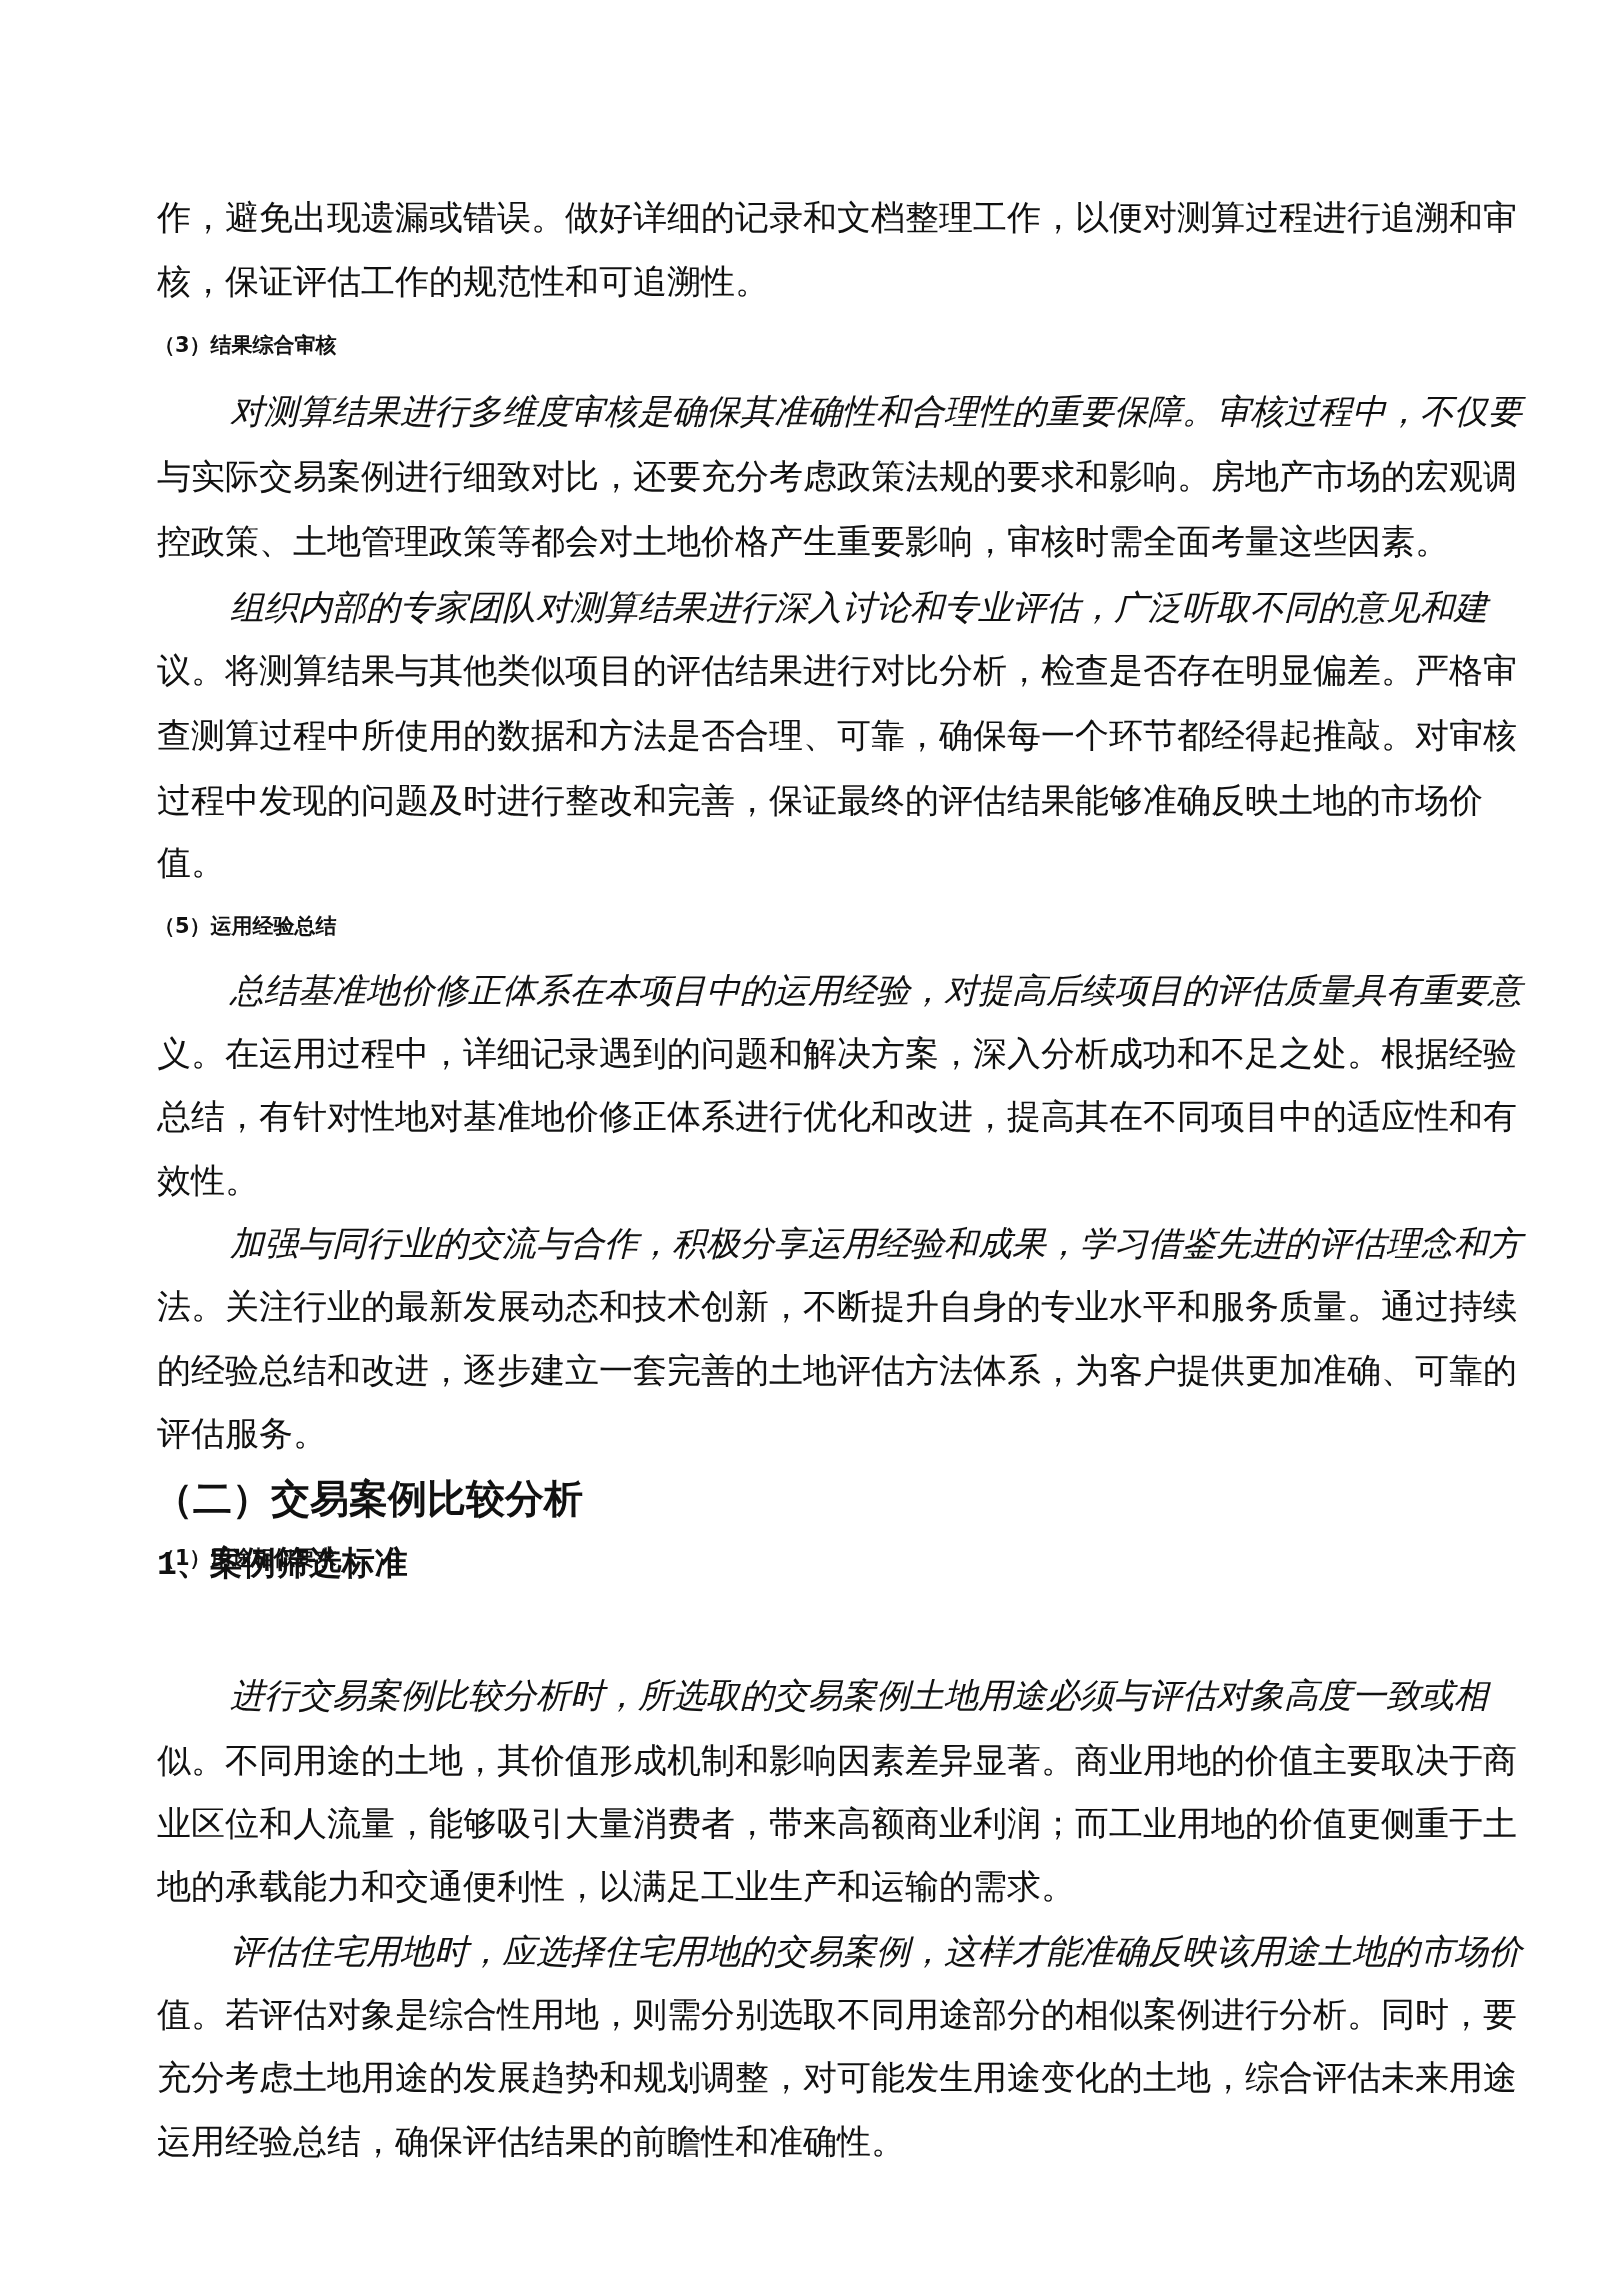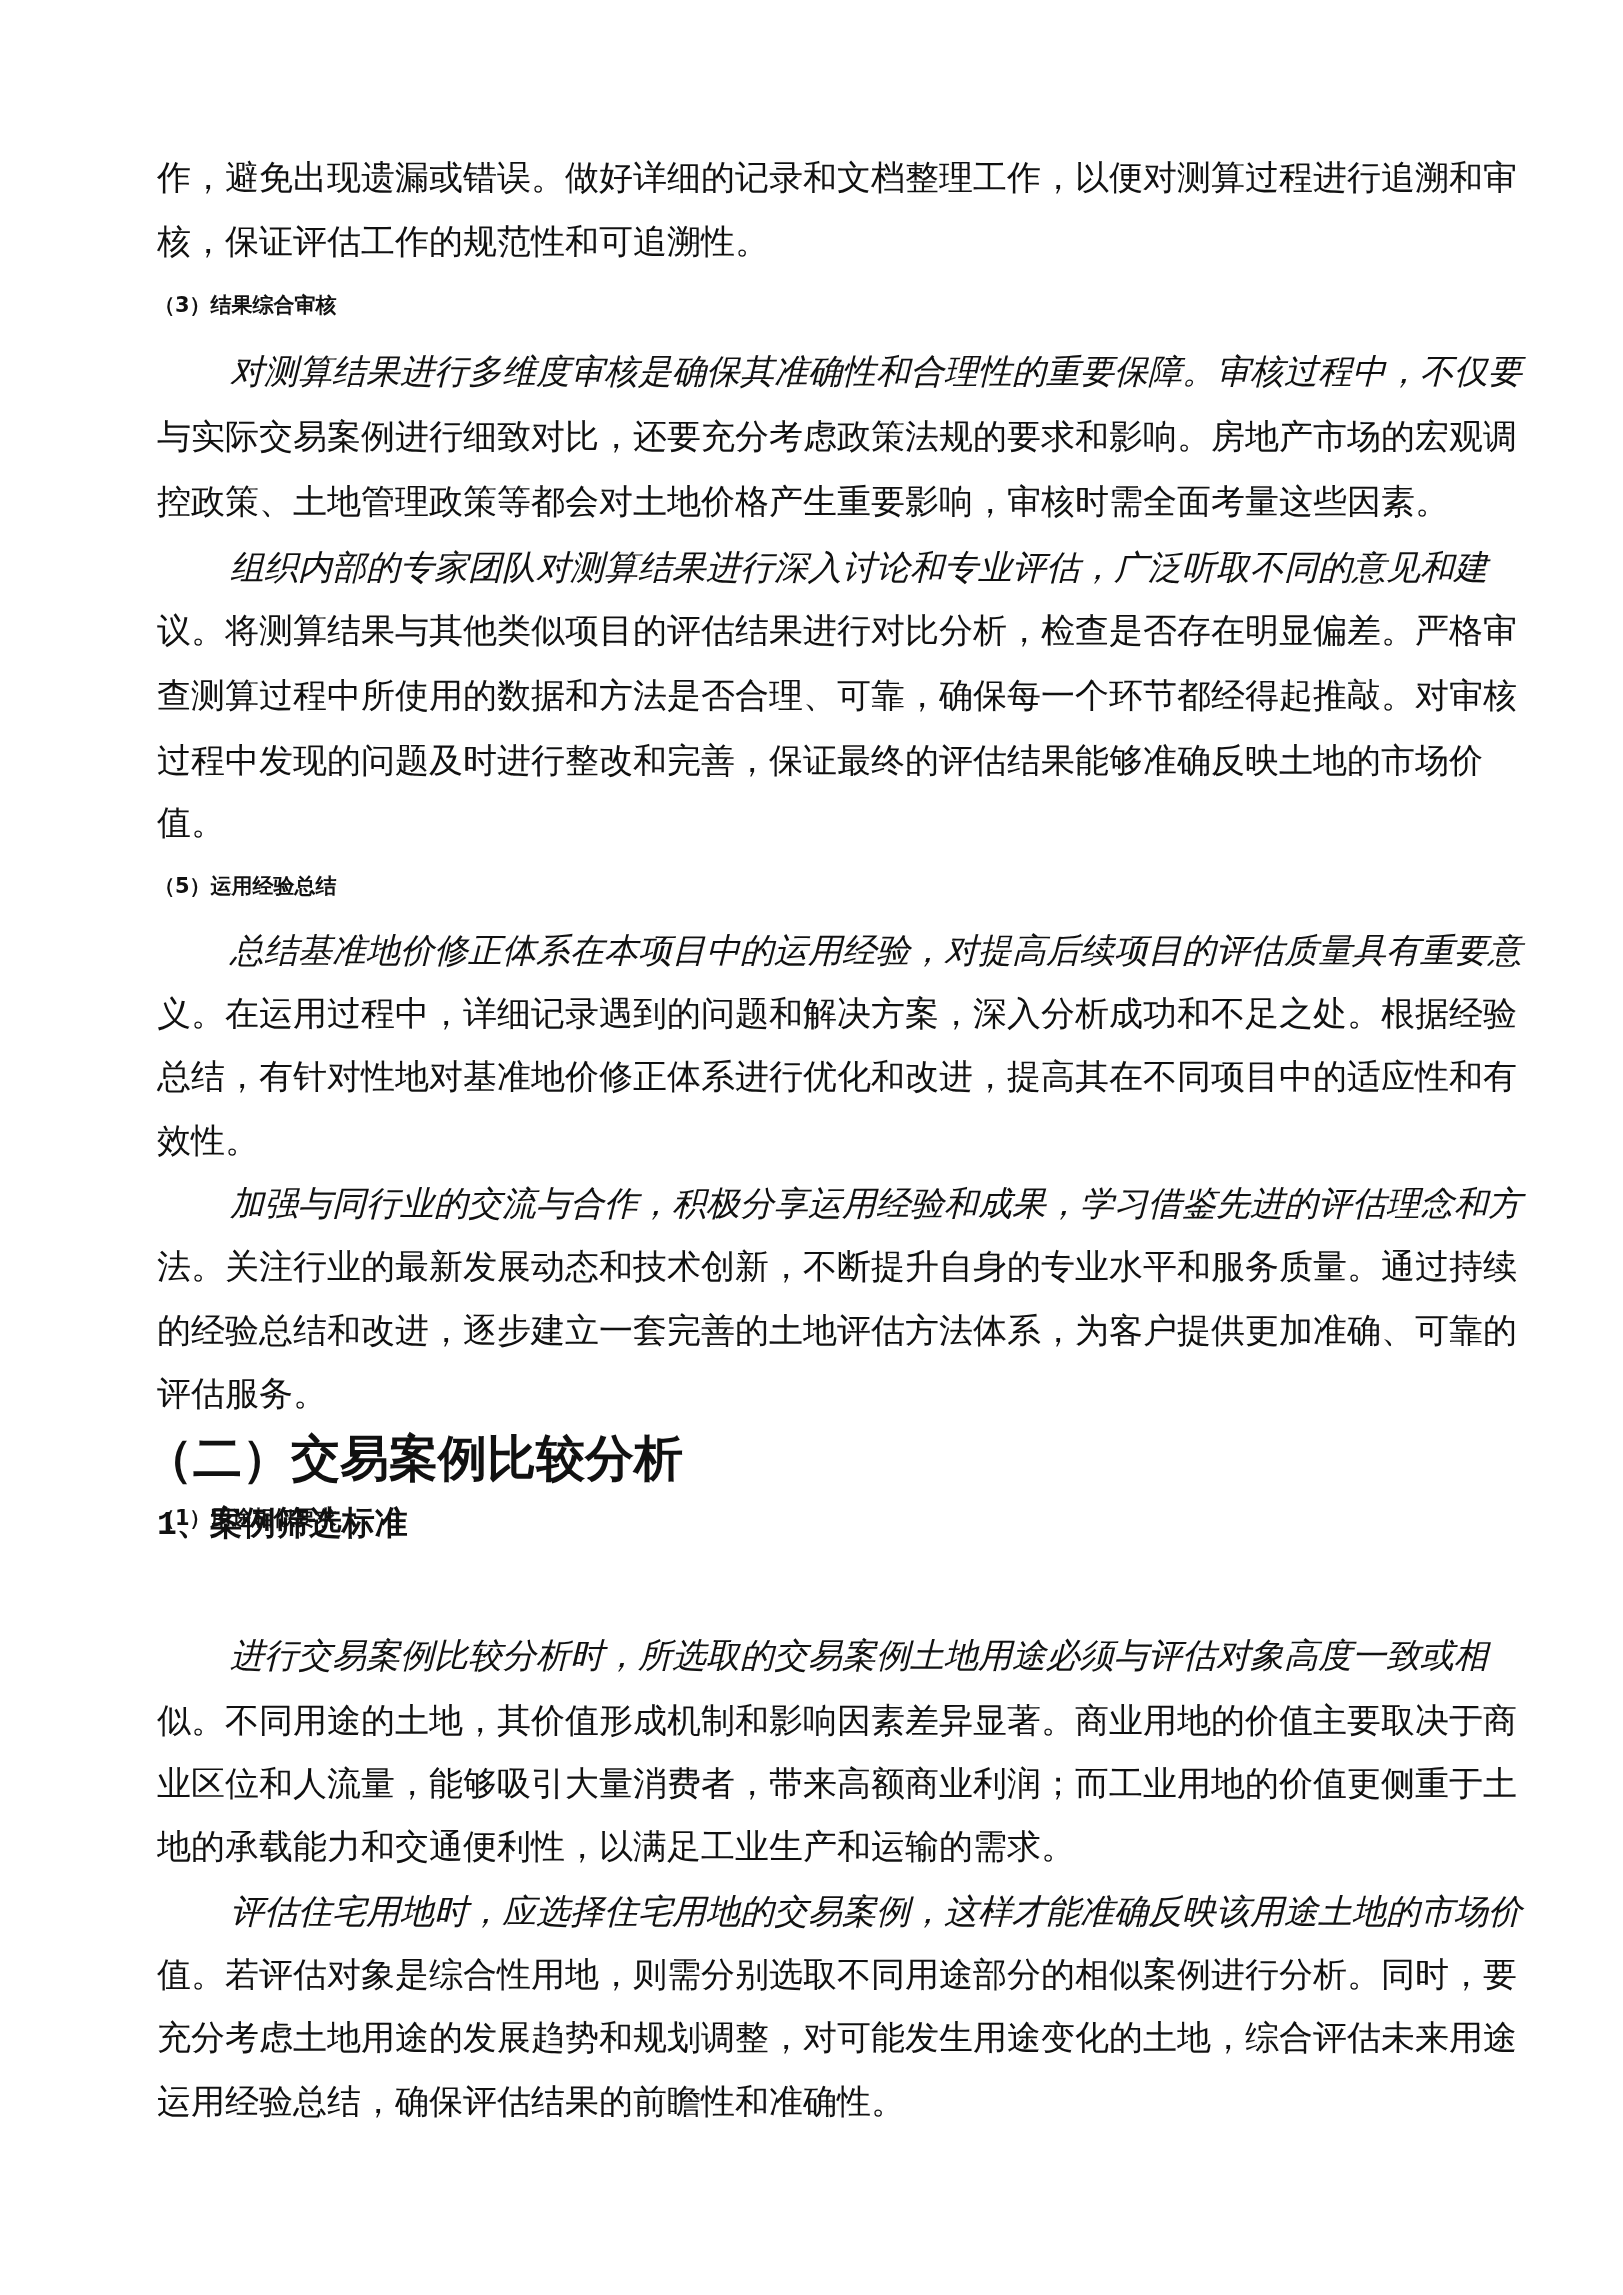--- a/index.html
+++ b/index.html
@@ -1,23 +1,23 @@
 <!DOCTYPE html>
 <html style="font-size:10.5px"><head>
 <meta charset="utf-8">
 <style>
   html, body { margin:0; padding:0; background:#ffffff; }
   body { width:1623px; height:2295px; position:relative; overflow:hidden;
          font-family: "DejaVu Serif", "Liberation Serif", serif; color:#111; }
   .line { position:absolute; left:157px; width:1315px; font-size:34px; line-height:42px;
-          white-space:nowrap; text-align:justify; text-align-last:justify; }
+          white-space:nowrap; text-align:justify; text-align-last:justify;margin-top:40px; }
   .line.last { text-align-last:left; }
   .indent { left:230px; width:1242px;font-style:italic; }
   .h3 { font-family:"DejaVu Sans","Liberation Sans",sans-serif; font-weight:bold; font-size:21px; left:154px; text-align-last:left; }
-  .h2 { font-family:"DejaVu Sans","Liberation Sans",sans-serif; font-weight:bold; font-size:49px; left:144px; text-align-last:left; }
+  .h2 { font-family:"DejaVu Sans","Liberation Sans",sans-serif; font-weight:bold; font-size:39px; left:154px; text-align-last:left; }
   .hnum { font-family:Liberation Mono, monospace; font-weight:bold; font-size:33px; left:157px; text-align-last:left; }
 </style>
 </head>
 <body>
 
 <div>
   <div class="line" style="top:156px">作，避免出现遗漏或错误。做好详细的记录和文档整理工作，以便对测算过程进行追溯和审</div>
   <div class="line last" style="top:220px">核，保证评估工作的规范性和可追溯性。</div>
   <div class="line h3" style="top:284px">（3）结果综合审核</div>
   <div class="line indent" style="top:350px">对测算结果进行多维度审核是确保其准确性和合理性的重要保障。审核过程中，不仅要</div>

